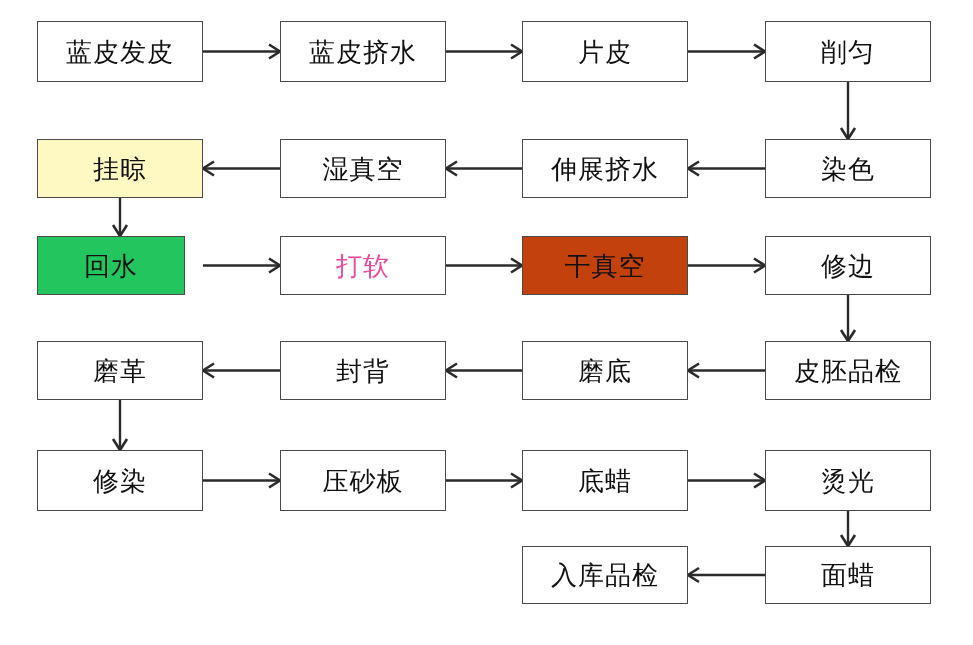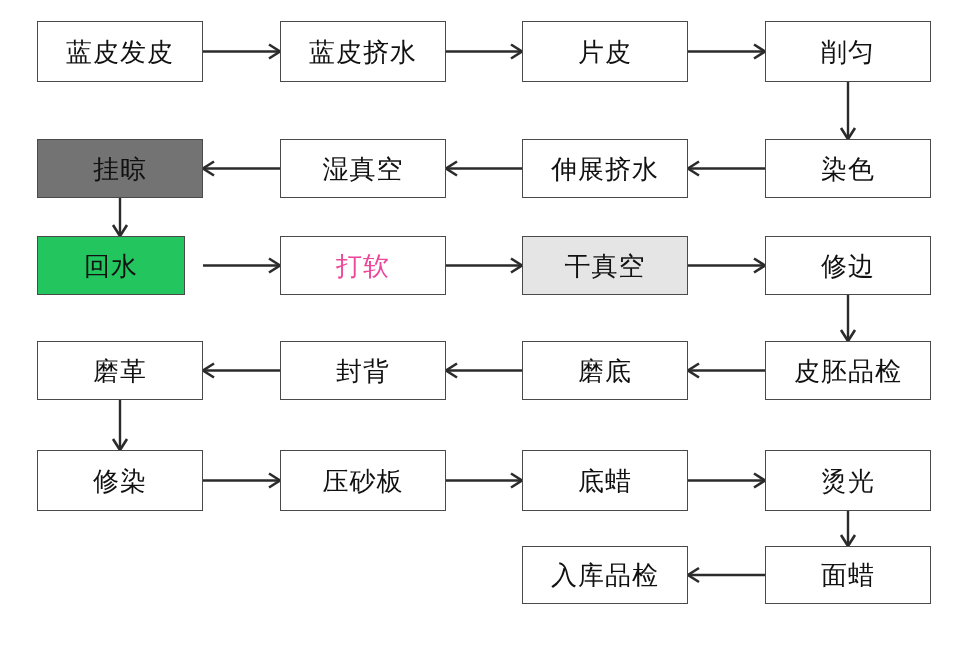--- a/index.html
+++ b/index.html
@@ -163,30 +163,30 @@
       </div>
       <div class="node" style="left: 765px; top: 139px; width: 166px; height: 59px; border-color: rgb(74, 74, 74); background: rgb(255, 255, 255);">
         <span class="node-label" style="color: rgb(17, 17, 17);">染色</span>
       </div>
       <div class="node" style="left: 522px; top: 139px; width: 166px; height: 59px; border-color: rgb(74, 74, 74); background: rgb(255, 255, 255);">
         <span class="node-label" style="color: rgb(17, 17, 17);">伸展挤水</span>
       </div>
       <div class="node" style="left: 280px; top: 139px; width: 166px; height: 59px; border-color: rgb(74, 74, 74); background: rgb(255, 255, 255);">
         <span class="node-label" style="color: rgb(17, 17, 17);">湿真空</span>
       </div>
-      <div class="node" style="left: 37px; top: 139px; width: 166px; height: 59px; border-color: rgb(74, 74, 74); background: #737373;">
+      <div class="node" style="left: 37px; top: 139px; width: 166px; height: 59px; border-color: rgb(74, 74, 74); background: #fef9c3;">
         <span class="node-label" style="color: rgb(17, 17, 17);">挂晾</span>
       </div>
       <div class="node" style="left: 37px; top: 236px; width: 148px; height: 59px; border-color: rgb(74, 74, 74); background: #22c55e;">
         <span class="node-label" style="color: rgb(17, 17, 17);">回水</span>
       </div>
       <div class="node" style="left: 280px; top: 236px; width: 166px; height: 59px; border-color: rgb(74, 74, 74); background: rgb(255, 255, 255);">
         <span class="node-label" style="color: #ec4899;">打软</span>
       </div>
-      <div class="node" style="left: 522px; top: 236px; width: 166px; height: 59px; border-color: rgb(74, 74, 74); background: #e5e5e5;">
+      <div class="node" style="left: 522px; top: 236px; width: 166px; height: 59px; border-color: rgb(74, 74, 74); background: #c2410c;">
         <span class="node-label" style="color: rgb(17, 17, 17);">干真空</span>
       </div>
       <div class="node" style="left: 765px; top: 236px; width: 166px; height: 59px; border-color: rgb(74, 74, 74); background: rgb(255, 255, 255);">
         <span class="node-label" style="color: rgb(17, 17, 17);">修边</span>
       </div>
       <div class="node" style="left: 765px; top: 341px; width: 166px; height: 59px; border-color: rgb(74, 74, 74); background: rgb(255, 255, 255);">
         <span class="node-label" style="color: rgb(17, 17, 17);">皮胚品检</span>
       </div>
       <div class="node" style="left: 522px; top: 341px; width: 166px; height: 59px; border-color: rgb(74, 74, 74); background: rgb(255, 255, 255);">
         <span class="node-label" style="color: rgb(17, 17, 17);">磨底</span>

